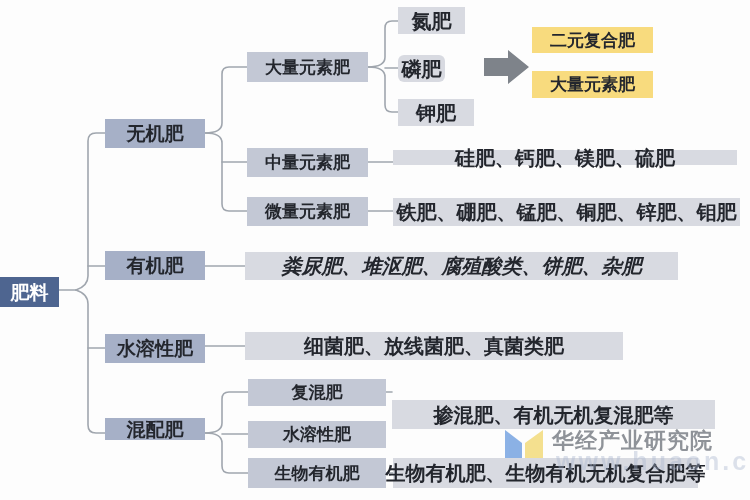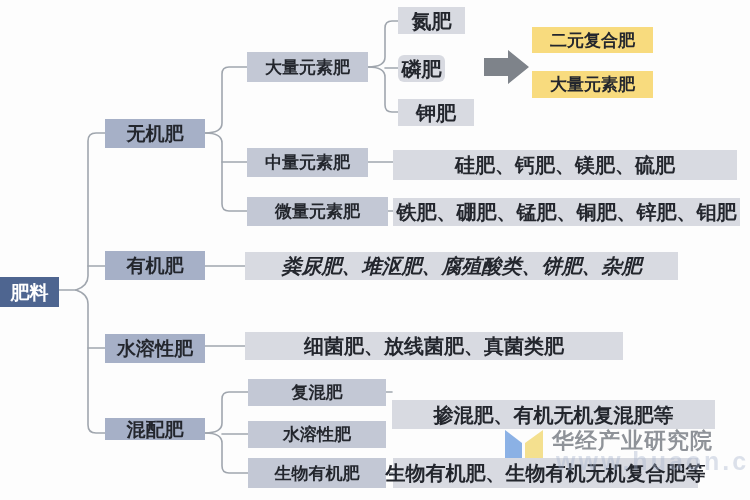--- a/index.html
+++ b/index.html
@@ -83,30 +83,30 @@
 
   <div class="node root" style="left:0px;top:277px;width:59px;height:30px;">肥料</div>
 
   <div class="node lv1" style="left:105px;top:119px;width:100px;height:29px;">无机肥</div>
   <div class="node lv1" style="left:105px;top:251px;width:100px;height:29px;">有机肥</div>
   <div class="node lv1" style="left:105px;top:334px;width:100px;height:29px;">水溶性肥</div>
   <div class="node lv1" style="left:105px;top:418px;width:100px;height:22px;">混配肥</div>
 
   <div class="node lv2" style="left:247px;top:52px;width:121px;height:30px;">大量元素肥</div>
   <div class="node lv2" style="left:247px;top:148px;width:121px;height:29px;">中量元素肥</div>
-  <div class="node lv2" style="left:247px;top:197px;width:141px;height:29px;">微量元素肥</div>
+  <div class="node lv2" style="left:247px;top:197px;width:121px;height:29px;">微量元素肥</div>
 
   <div class="node leaf" style="left:398px;top:7px;width:67px;height:27px;">氮肥</div>
   <div class="node leaf" style="left:398px;top:55px;width:47px;height:27px;border-radius:6px;">磷肥</div>
   <div class="node leaf" style="left:398px;top:99px;width:76px;height:27px;">钾肥</div>
 
   <div class="node hl" style="left:532px;top:27px;width:121px;height:26px;">二元复合肥</div>
   <div class="node hl" style="left:532px;top:71px;width:121px;height:27px;">大量元素肥</div>
 
-  <div class="node leaf" style="left:393px;top:150px;width:344px;height:30px;">硅肥、钙肥、镁肥、硫肥</div>
+  <div class="node leaf" style="left:393px;top:150px;width:344px;height:15px;">硅肥、钙肥、镁肥、硫肥</div>
   <div class="node leaf" style="left:393px;top:198px;width:347px;height:28px;">铁肥、硼肥、锰肥、铜肥、锌肥、钼肥</div>
   <div class="node leaf" style="left:245px;top:252px;width:433px;height:28px;font-style:italic;">粪尿肥、堆沤肥、腐殖酸类、饼肥、杂肥</div>
   <div class="node leaf" style="left:245px;top:332px;width:378px;height:28px;">细菌肥、放线菌肥、真菌类肥</div>
 
   <div class="node lv2" style="left:248px;top:379px;width:138px;height:27px;">复混肥</div>
   <div class="node leaf" style="left:392px;top:400px;width:323px;height:29px;">掺混肥、有机无机复混肥等</div>
   <div class="node lv2" style="left:248px;top:421px;width:138px;height:27px;">水溶性肥</div>
   <div class="node lv2" style="left:248px;top:458px;width:138px;height:30px;">生物有机肥</div>
   <div class="node leaf" style="left:393px;top:458px;width:305px;height:30px;">生物有机肥、生物有机无机复合肥等</div>
 

